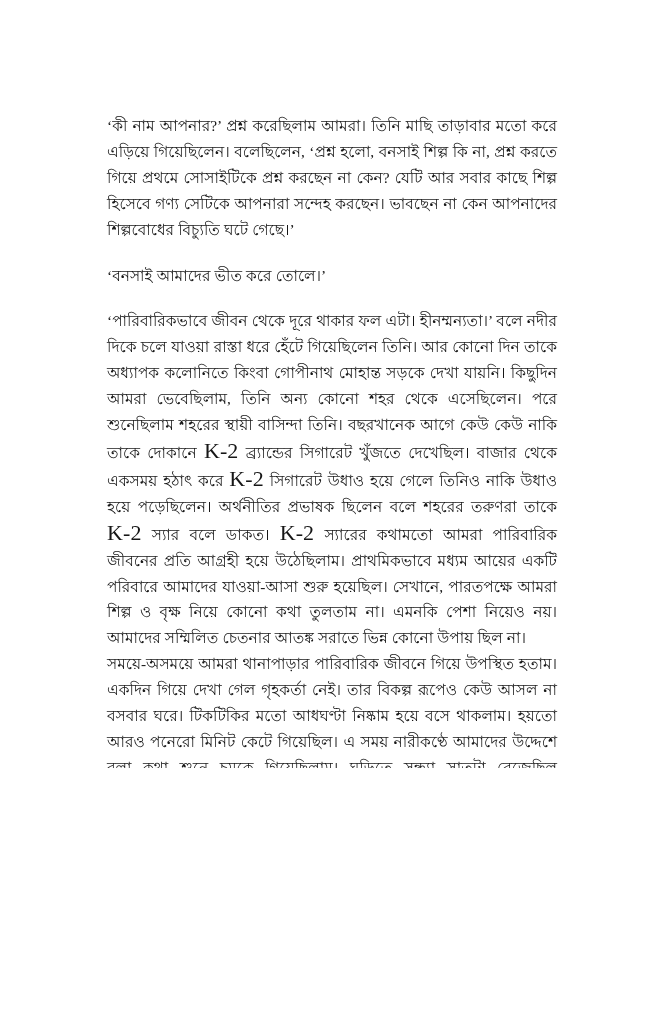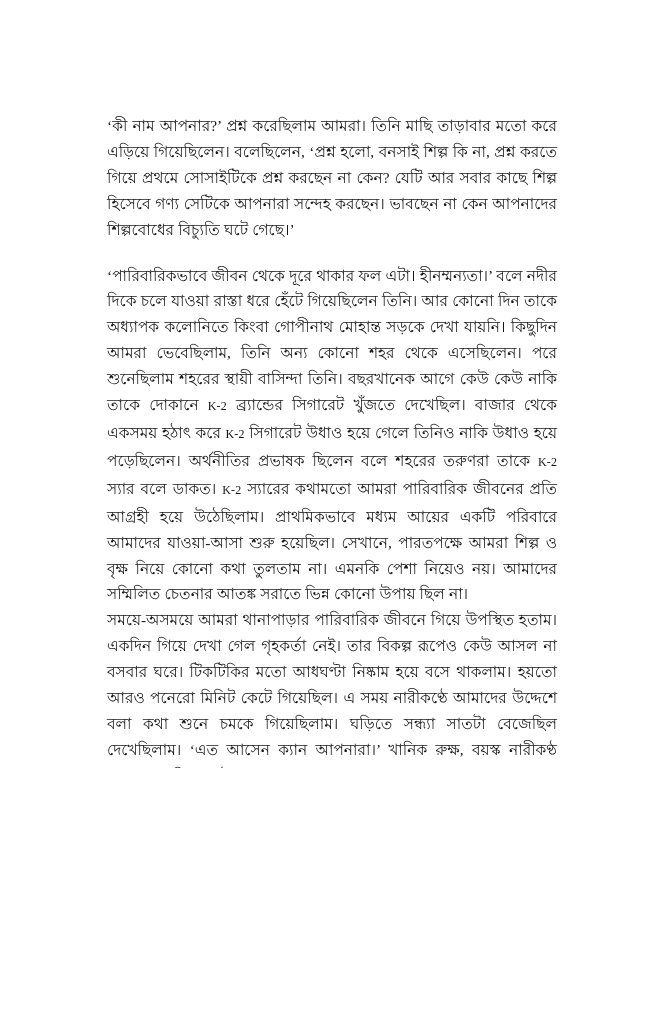--- a/index.html
+++ b/index.html
@@ -43,21 +43,21 @@
   .para.spaced {
     margin-top: 20px;
   }
 
   .para.tight {
   }
 
   
   .latin {
     font-family: "Liberation Serif", "DejaVu Serif", serif;
-    font-size: 12px;
+    font-size: 22px;
     letter-spacing: 0.1px;
   }
 
   .footer {
     position: absolute;
     left: 107px;
     top: 938px;
     font-family: "Liberation Serif", "DejaVu Serif", serif;
     font-size: 14px;
     line-height: 20px;
@@ -78,20 +78,21 @@
 </style>
 </head>
 <body>
 
 <div class="page">
 
   <div class="text-column">
 
     <p class="para">‘কী নাম আপনার?’ প্রশ্ন করেছিলাম আমরা। তিনি মাছি তাড়াবার মতো করে এড়িয়ে গিয়েছিলেন। বলেছিলেন, ‘প্রশ্ন হলো, বনসাই শিল্প কি না, প্রশ্ন করতে গিয়ে প্রথমে সোসাইটিকে প্রশ্ন করছেন না কেন? যেটি আর সবার কাছে শিল্প হিসেবে গণ্য সেটিকে আপনারা সন্দেহ করছেন। ভাবছেন না কেন আপনাদের শিল্পবোধের বিচ্যুতি ঘটে গেছে।’</p>
 
+    <p class="para spaced">‘বনসাই আমাদের ভীত করে তোলে।’</p>
 
     <p class="para spaced"><span>‘পারিবারিকভাবে জীবন থেকে দূরে থাকার ফল এটা। হীনম্মন্যতা।’ বলে নদীর দিকে চলে যাওয়া রাস্তা ধরে হেঁটে গিয়েছিলেন তিনি। আর কোনো দিন তাকে অধ্যাপক কলোনিতে কিংবা গোপীনাথ মোহান্ত সড়কে দেখা যায়নি। কিছুদিন আমরা ভেবেছিলাম, তিনি অন্য কোনো শহর থেকে এসেছিলেন। পরে শুনেছিলাম শহরের স্থায়ী বাসিন্দা তিনি। বছরখানেক আগে কেউ কেউ নাকি তাকে দোকানে </span><span class="latin">K-2</span><span> ব্র্যান্ডের সিগারেট খুঁজতে দেখেছিল। বাজার থেকে একসময় হঠাৎ করে </span><span class="latin">K-2</span><span> সিগারেট উধাও হয়ে গেলে তিনিও নাকি উধাও হয়ে পড়েছিলেন। অর্থনীতির প্রভাষক ছিলেন বলে শহরের তরুণরা তাকে </span><span class="latin">K-2</span><span> স্যার বলে ডাকত। </span><span class="latin">K-2</span><span> স্যারের কথামতো আমরা পারিবারিক জীবনের প্রতি আগ্রহী হয়ে উঠেছিলাম। প্রাথমিকভাবে মধ্যম আয়ের একটি পরিবারে আমাদের যাওয়া-আসা শুরু হয়েছিল। সেখানে, পারতপক্ষে আমরা শিল্প ও বৃক্ষ নিয়ে কোনো কথা তুলতাম না। এমনকি পেশা নিয়েও নয়। আমাদের সম্মিলিত চেতনার আতঙ্ক সরাতে ভিন্ন কোনো উপায় ছিল না।</span></p>
 
     <p class="para tight">সময়ে-অসময়ে আমরা থানাপাড়ার পারিবারিক জীবনে গিয়ে উপস্থিত হতাম। একদিন গিয়ে দেখা গেল গৃহকর্তা নেই। তার বিকল্প রূপেও কেউ আসল না বসবার ঘরে। টিকটিকির মতো আধঘণ্টা নিষ্কাম হয়ে বসে থাকলাম। হয়তো আরও পনেরো মিনিট কেটে গিয়েছিল। এ সময় নারীকণ্ঠে আমাদের উদ্দেশে বলা কথা শুনে চমকে গিয়েছিলাম। ঘড়িতে সন্ধ্যা সাতটা বেজেছিল দেখেছিলাম। ‘এত আসেন ক্যান আপনারা।’ খানিক রুক্ষ, বয়স্ক নারীকণ্ঠ ভেসে আসছিল পর্দার ওপাশ</p>
 
   </div>
 
   <div class="footer">
     <span class="pgnum">১৬</span><span class="sep">●</span><span class="booktitle">বনসাই শিল্প</span>
   </div>

